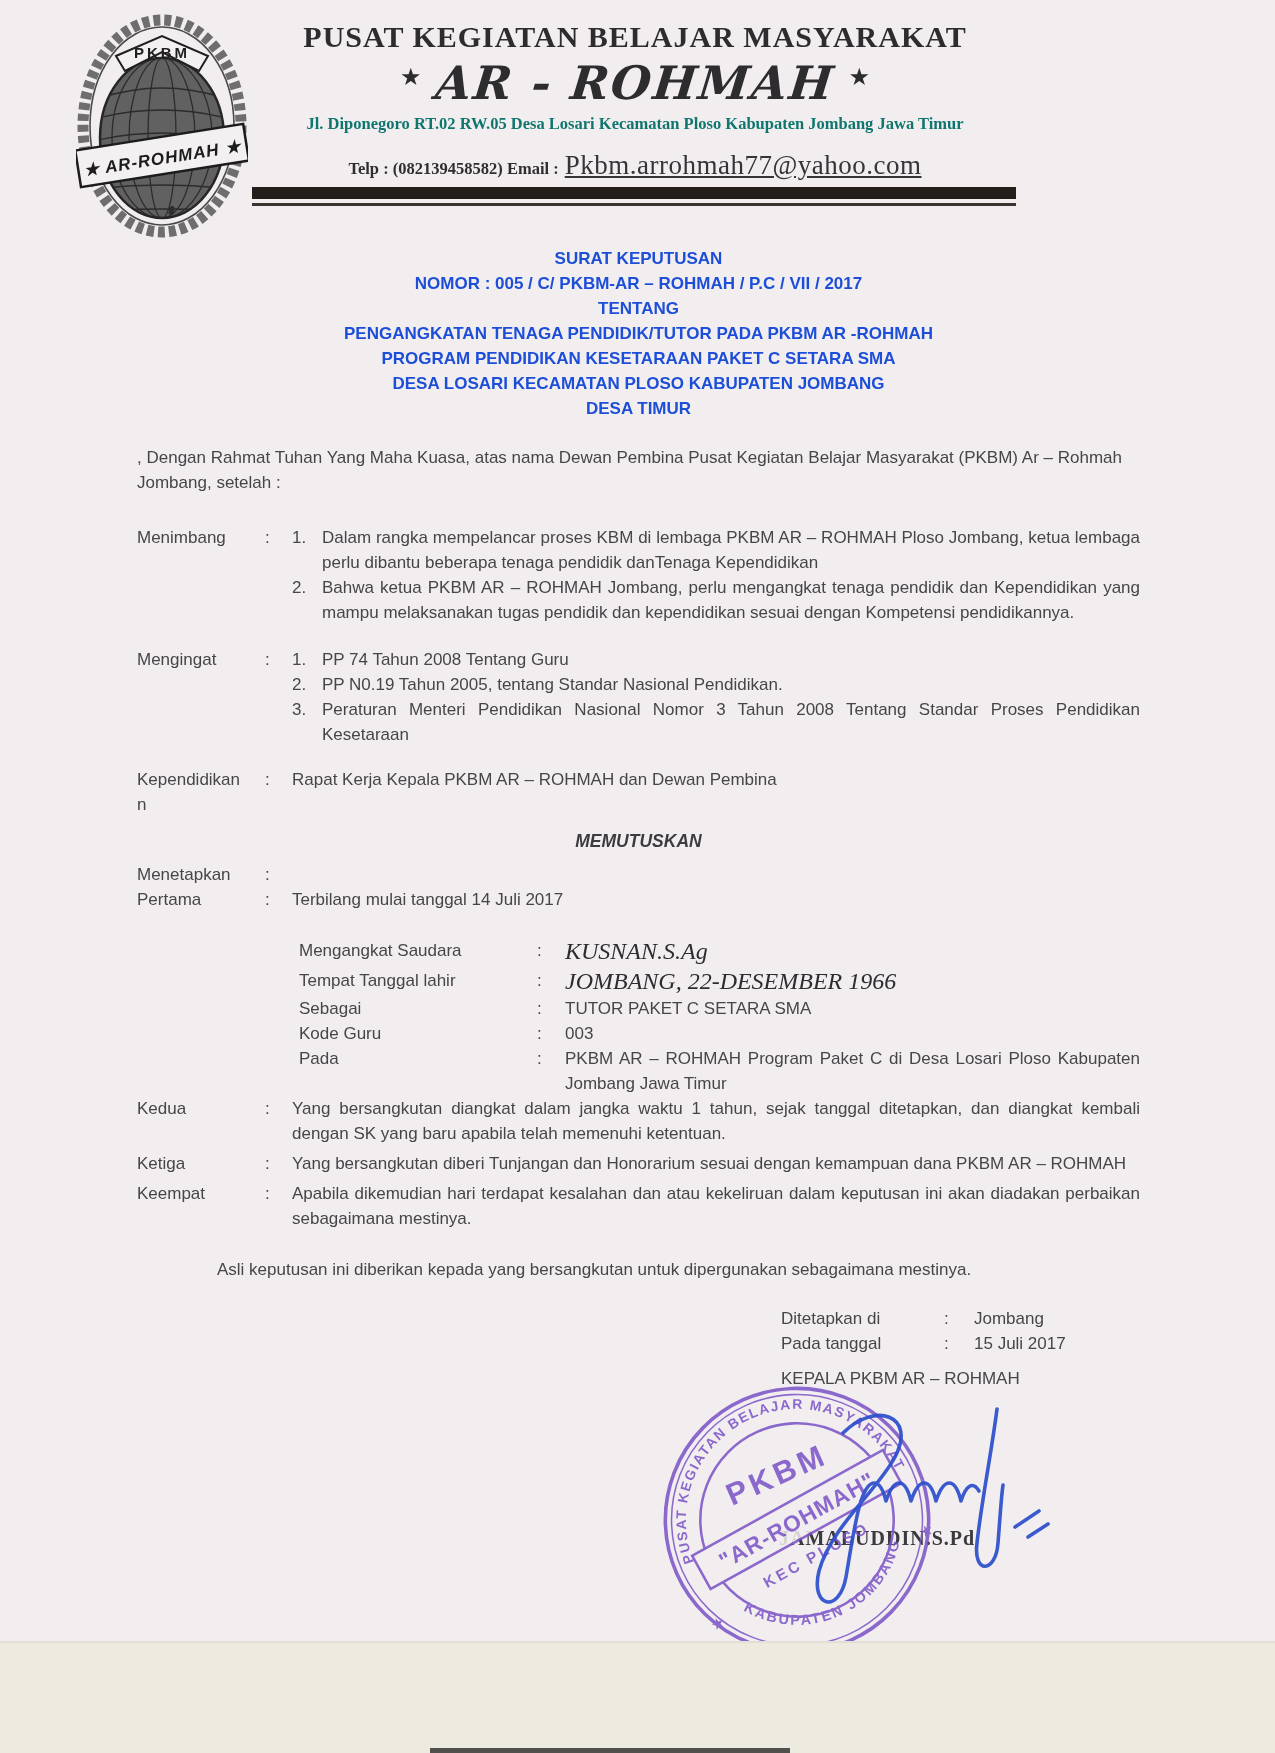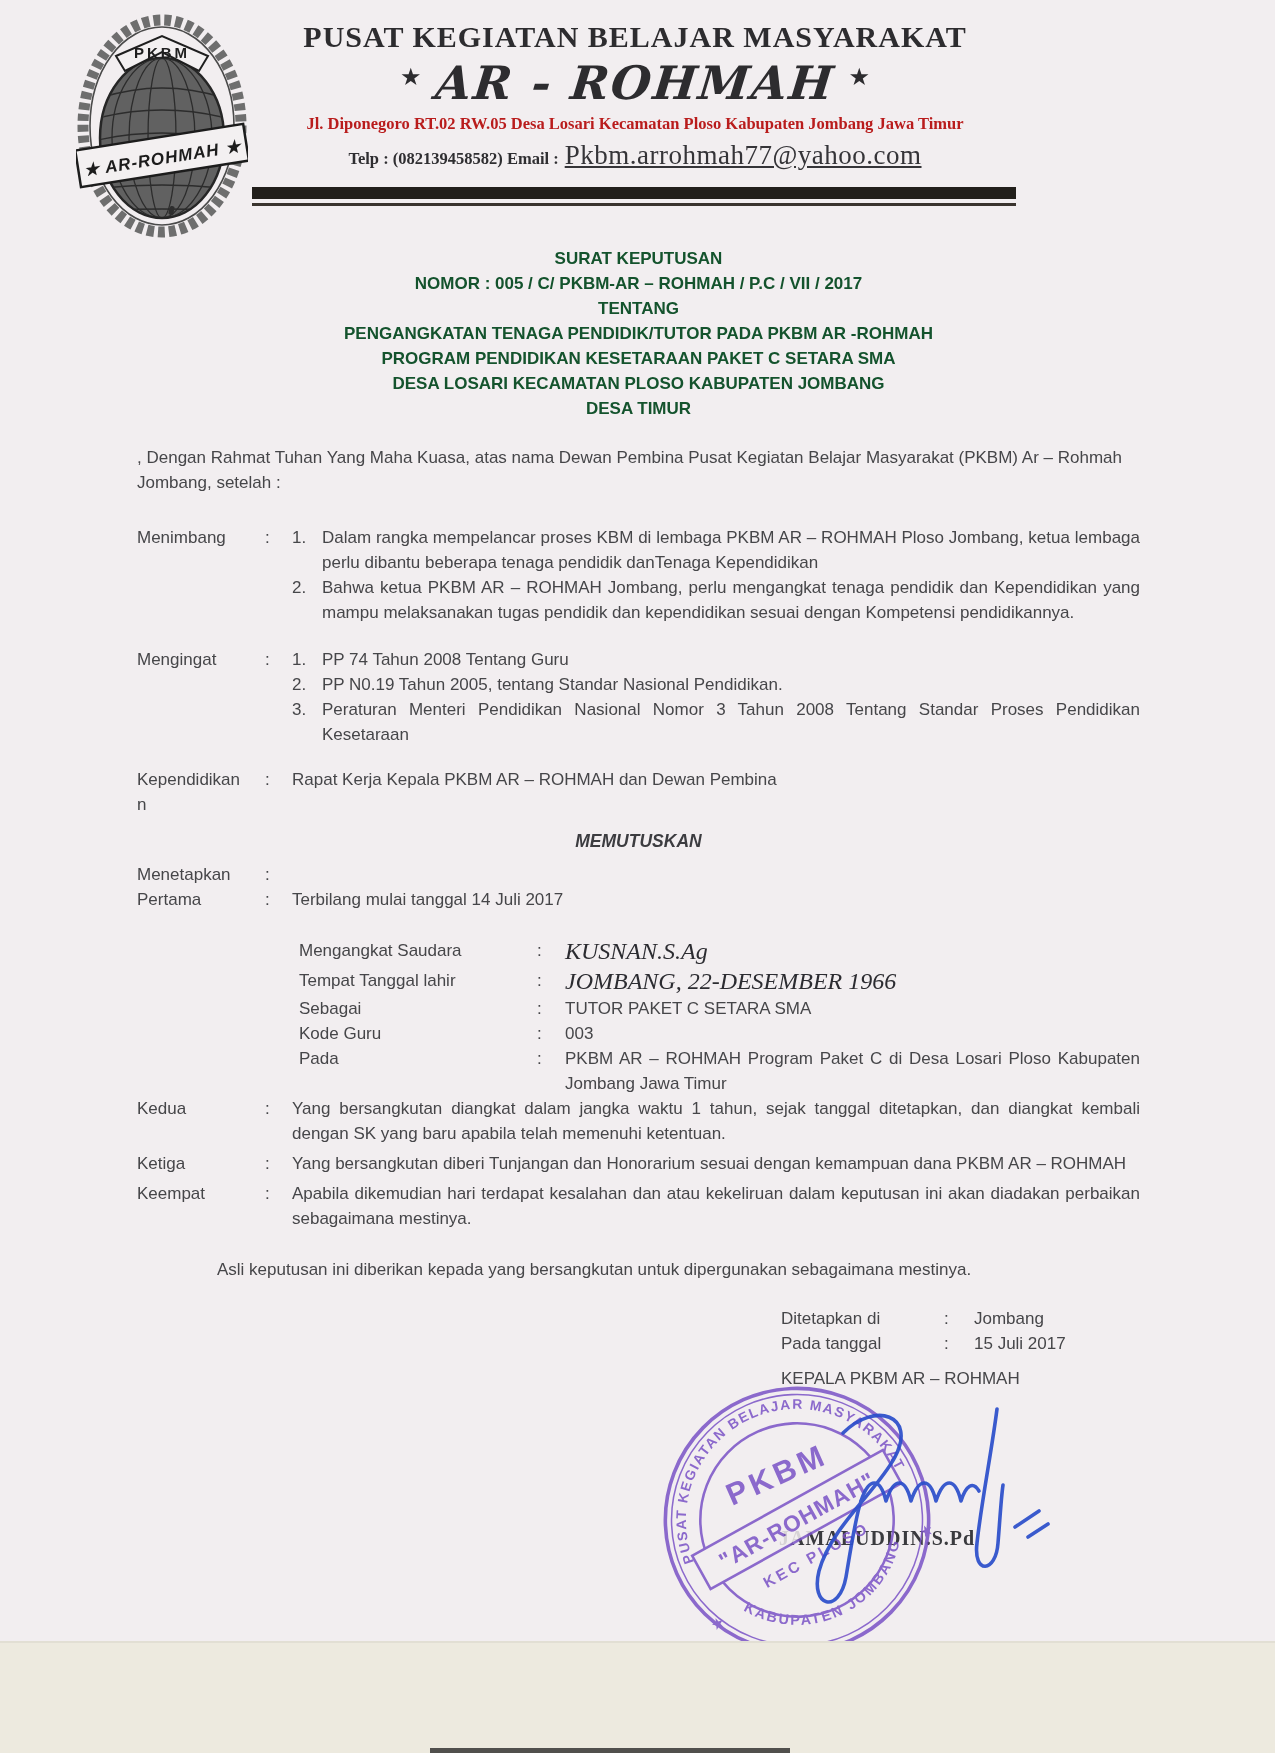--- a/index.html
+++ b/index.html
@@ -7,33 +7,33 @@
         font-family:"Liberation Sans",sans-serif;color:#464649;overflow:hidden;}
   
   .head-text{position:absolute;left:252px;top:20px;width:766px;text-align:center;}
   .org-line{font-family:"Liberation Serif",serif;font-weight:bold;font-size:30px;
             letter-spacing:1px;color:#2d2c2f;white-space:nowrap;}
   .org-name-row{margin-top:2px;white-space:nowrap;color:#2d2c2f;}
   .org-name{font-family:"DejaVu Serif",serif;font-style:italic;font-weight:bold;
             font-size:46px;letter-spacing:2px;display:inline-block;transform:skewX(-6deg);}
   .org-star{font-size:24px;vertical-align:14px;margin:0 14px;color:#2d2c2f;}
   .addr{margin-top:4px;font-family:"Liberation Serif",serif;font-weight:bold;
-        font-size:16.5px;color:#b91c1c;white-space:nowrap;}
-  .telp-row{margin-top:6px;white-space:nowrap;}
+        font-size:16.5px;color:#0f766e;white-space:nowrap;}
+  .telp-row{margin-top:16px;white-space:nowrap;}
   .telp-label{font-family:"Liberation Serif",serif;font-weight:bold;font-size:16.5px;color:#2f2e31;}
   .email{font-family:"Liberation Serif",serif;font-size:27px;color:#353438;
          text-decoration:underline;letter-spacing:.5px;margin-left:6px;}
   .bar{position:absolute;left:252px;top:187px;width:764px;height:12px;background:#221f1b;}
   .bar-thin{position:absolute;left:252px;top:203px;width:764px;height:3px;background:#3a342e;}
   .speck{position:absolute;left:169px;top:206px;width:5px;height:9px;background:#2e2e2e;
          border-radius:2px;transform:rotate(14deg);}
   .logo{position:absolute;left:76px;top:14px;width:172px;height:225px;}
   
   .main{position:absolute;left:137px;top:246px;width:1003px;font-size:17px;line-height:25px;}
-  .tline{text-align:center;font-weight:bold;color:#14532d;}
+  .tline{text-align:center;font-weight:bold;color:#1d4ed8;}
   .preamble{margin-top:24px;}
   .row{display:flex;align-items:flex-start;}
   .lab{width:128px;flex:none;}
   .col{width:27px;flex:none;}
   .bodytxt{flex:1;text-align:justify;}
   .items{flex:1;}
   .item{display:flex;}
   .num{width:30px;flex:none;}
   .itm{flex:1;text-align:justify;}
   .memutuskan{margin-top:12px;text-align:center;font-weight:bold;font-style:italic;

